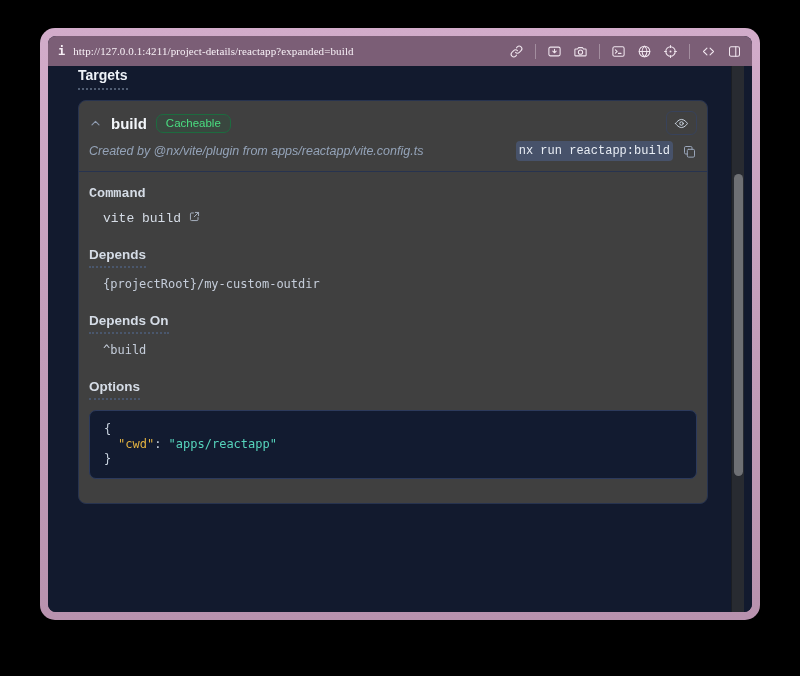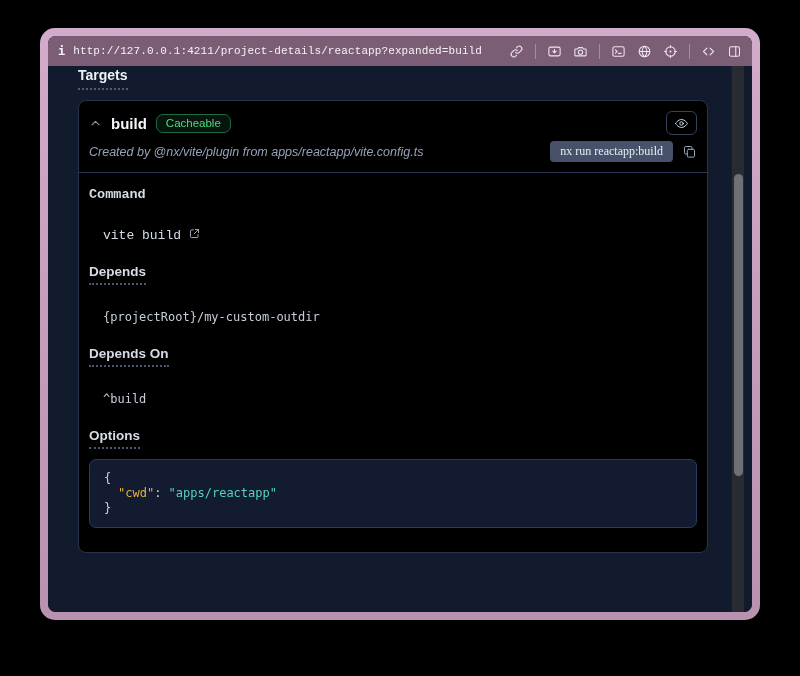--- a/index.html
+++ b/index.html
@@ -18,21 +18,21 @@
     display:flex; flex-direction:column; background:#121a2e;
   }
 
   
   .urlbar {
     height:30px; flex:0 0 30px; background:#7b5e76;
     display:flex; align-items:center; padding:0 10px; gap:8px;
     color:#f2e9f1;
   }
   .info-glyph { font-family:"DejaVu Sans Mono", monospace; font-size:12px; font-weight:bold; color:#f6eef5; }
-  .url-text { font-family:Liberation Mono, monospace; font-size:11px; letter-spacing:.1px;
+  .url-text { font-family:Liberation Serif, serif; font-size:11px; letter-spacing:.1px;
               color:#f8f1f7; white-space:nowrap; overflow:hidden; flex:1; }
   .bar-icons { display:flex; align-items:center; gap:11px; }
   .bar-icons svg { width:15px; height:15px; stroke:#f0e5ee; stroke-width:1.7; fill:none;
                    stroke-linecap:round; stroke-linejoin:round; display:block; }
   .bar-sep { width:1px; height:15px; background:rgba(255,255,255,.30); }
 
   
   .content {
     position:relative; flex:1; background:#121a2e; overflow:hidden;
     padding:0 44px 0 30px;
@@ -47,54 +47,54 @@
   }
 
   .page-heading {
     display:inline-block; margin-top:-9px; font-size:14px; font-weight:700;
     color:#eef2f8; border-bottom:2px dotted #505d73; padding-bottom:5px;
   }
 
   
   .card {
     margin-top:10px; border:1px solid #27334f; border-radius:8px;
-    background:#000000; overflow:hidden;
+    background:#404040; overflow:hidden;
   }
   .card-head-row1 { display:flex; align-items:center; gap:9px; padding:10px 10px 2px 10px; }
   .card-head-row2 { display:flex; align-items:center; gap:9px; padding:4px 10px 10px 10px; }
   .chevron svg { width:13px; height:13px; stroke:#8e9bb0; stroke-width:2; fill:none;
                  stroke-linecap:round; stroke-linejoin:round; display:block; }
   .target-title { font-size:15px; font-weight:700; color:#f3f6fa; }
   .badge {
     font-size:11.5px; color:#4ade80; border:1px solid #1d6b3f;
     background:rgba(34,94,58,.22); border-radius:7px; padding:2px 9px 3px;
   }
   .spacer { flex:1; }
   .eye-btn {
     border:1px solid #38425a; border-radius:6px; background:transparent;
     width:31px; height:24px; display:flex; align-items:center; justify-content:center; cursor:pointer;
   }
   .eye-btn svg { width:15px; height:15px; stroke:#cbd5e1; stroke-width:1.6; fill:none;
                  stroke-linecap:round; stroke-linejoin:round; }
   .created-by { font-size:12.5px; font-style:italic; color:#94a3b8; }
   .run-chip {
-    font-family:Liberation Serif, serif; font-size:12px; color:#e8edf4;
-    background:#47526a; border-radius:4px; padding:3px 10px; cursor:pointer; white-space:nowrap;
+    font-family:Liberation Mono, monospace; font-size:12px; color:#e8edf4;
+    background:#47526a; border-radius:4px; padding:3px 3px; cursor:pointer; white-space:nowrap;
   }
   .copy-btn { background:none; border:none; cursor:pointer; display:flex; padding:0; }
   .copy-btn svg { width:15px; height:15px; stroke:#9aa6ba; stroke-width:1.6; fill:none;
                   stroke-linecap:round; stroke-linejoin:round; }
   .card-divider { height:1px; background:#27334f; }
 
   .card-body { padding:12px 10px 24px 10px; }
   .section { margin-top:18px; }
   .section:first-child { margin-top:0;font-family:Liberation Mono, monospace; }
   .section-label { font-size:13.5px; font-weight:600; color:#d5dce6; display:inline-block; }
   .section-label.dotted { border-bottom:2px dotted #4a576d; padding-bottom:4px; }
-  .section-items { margin-top:24px; padding-left:14px; }
+  .section-items { margin-top:8px; padding-left:14px; }
   .mono-item { font-family:"DejaVu Sans Mono", monospace; font-size:12px; color:#c5cdda;
                line-height:17px; }
   .mono-key { font-weight:700; color:#dfe5ee; }
   .command-line { display:flex; align-items:center; gap:7px; font-size:13px; color:#d5dce6; }
   .command-line svg { width:13px; height:13px; stroke:#aeb9c9; stroke-width:1.7; fill:none;
                       stroke-linecap:round; stroke-linejoin:round; }
 
   .code-block {
     margin-top:10px; border:1px solid #2c3a5c; border-radius:7px;
     padding:11px 14px; font-family:"DejaVu Sans Mono", monospace; font-size:12px;

